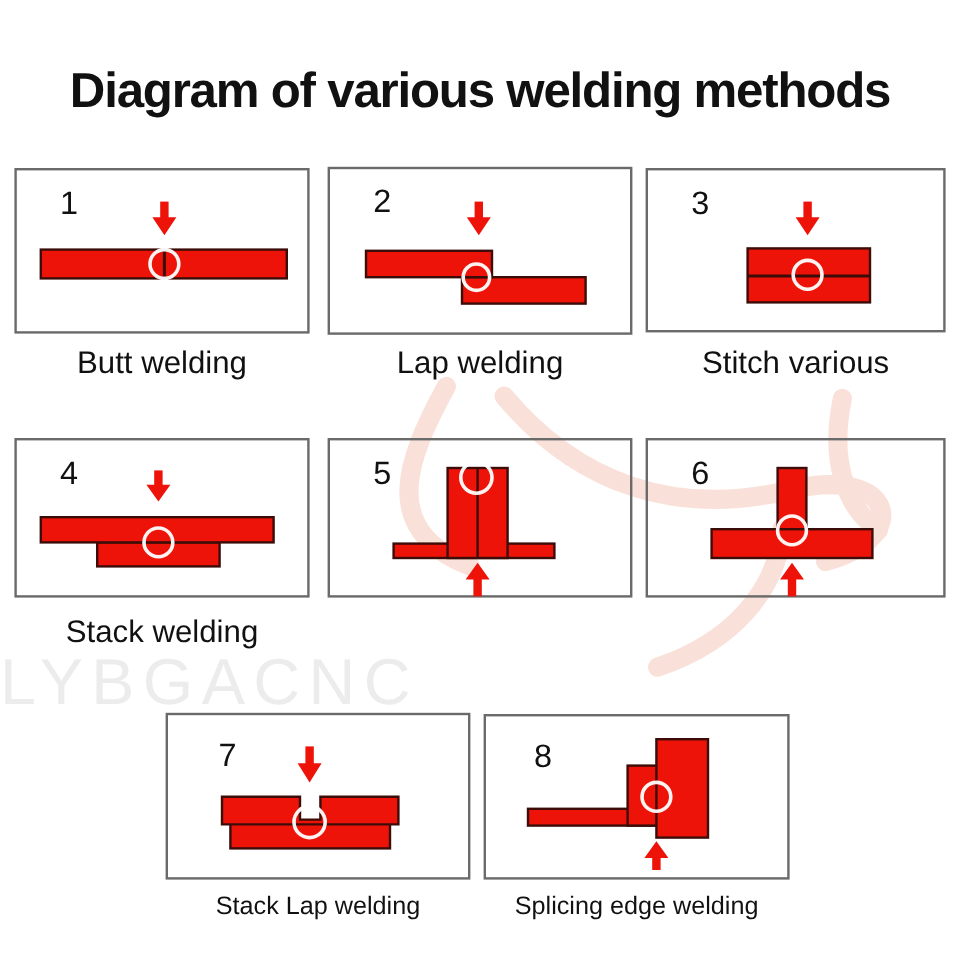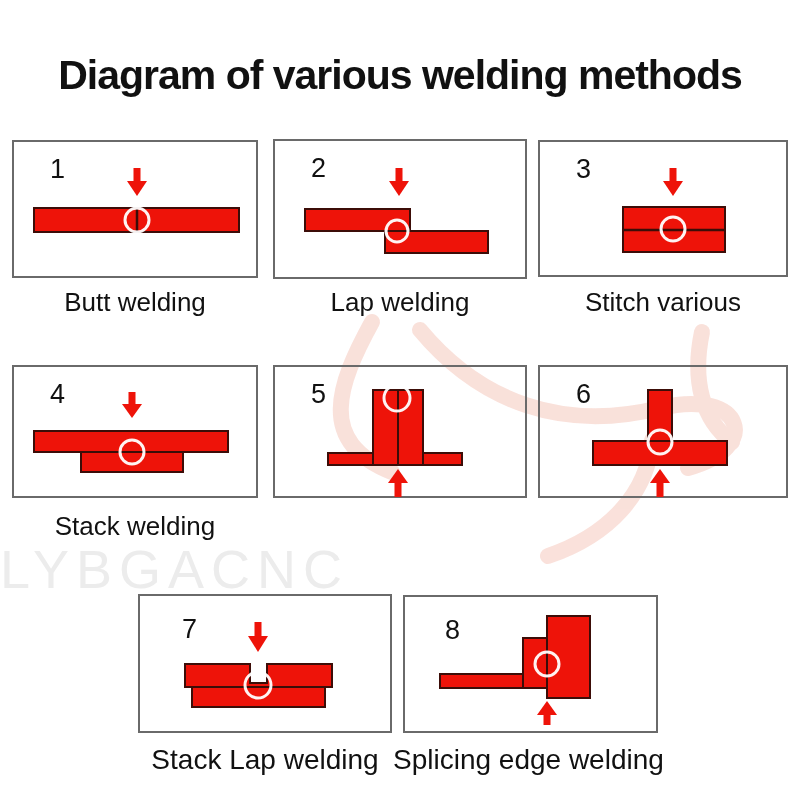--- a/index.html
+++ b/index.html
@@ -21,21 +21,21 @@
     background:transparent;box-sizing:border-box;z-index:1;
   }
   .panel .num{
     position:absolute;font-size:27px;color:var(--ink,#111);z-index:2;
   }
   .panel svg{position:absolute;left:-2px;top:-2px;z-index:1;}
   .caption{
     position:absolute;text-align:center;font-size:26px;color:var(--ink,#111);
     white-space:nowrap;z-index:1;
   }
-  .caption.big{font-size:28px;}
+  .caption.big{font-size:21px;}
 </style>
 </head>
 <body>
 
 <div id="canvas">
 
   <svg class="wm-logo" width="800" height="800" viewBox="0 0 800 800">
     <g style="fill:none;stroke:var(--wm-logo,#f9ded7);stroke-width:16;stroke-linecap:round;opacity:0.9">
       <path d="M 372 322 C 338 384, 316 442, 392 472"></path>
       <path d="M 420 330 C 480 402, 562 432, 660 408 C 745 388, 762 448, 688 468"></path>
@@ -150,15 +150,15 @@
       <rect x="37" y="79" width="107" height="14" style="fill:var(--red);stroke:var(--bar-border);stroke-width:2"></rect>
       <rect x="120" y="43" width="25" height="50" style="fill:var(--red);stroke:var(--bar-border);stroke-width:2"></rect>
       <rect x="144" y="21" width="43" height="82" style="fill:var(--red);stroke:var(--bar-border);stroke-width:2"></rect>
       <circle cx="144" cy="69" r="12" style="fill:none;stroke:#ffffff;stroke-width:3;opacity:0.95"></circle>
       <g style="fill:var(--red)">
         <rect x="140.5" y="119" width="7" height="11"></rect>
         <polygon points="134,120 154,120 144,106"></polygon>
       </g>
     </svg>
   </figure>
-  <div class="caption big" style="left:393px;top:744px;width:255px">Splicing edge welding</div>
+  <div class="caption big" style="left:403px;top:744px;width:255px">Splicing edge welding</div>
 
 </div>
 
 </body></html>

